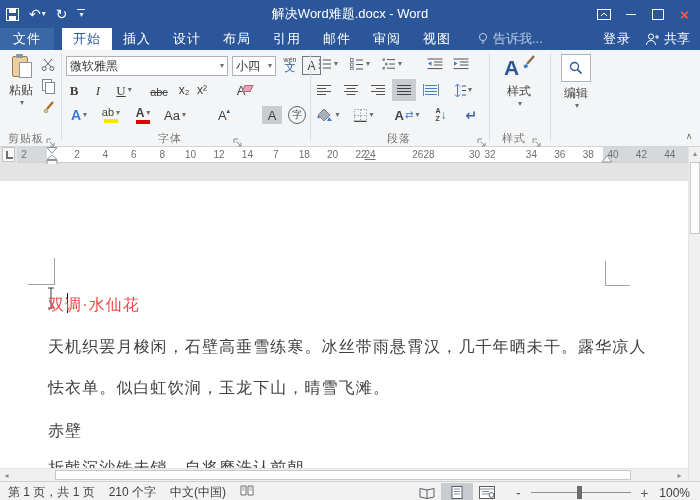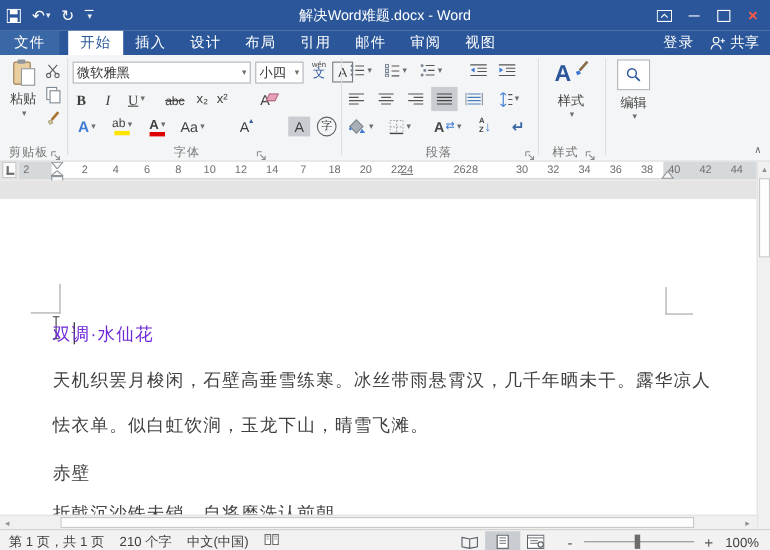--- a/index.html
+++ b/index.html
@@ -52,21 +52,21 @@
   #ruler-strip{position:absolute;left:17px;top:0;width:671px;height:16px;background:#fff;border-bottom:1px solid #cfcfcf;box-sizing:border-box}
   .rgray{position:absolute;top:0;height:15px;background:#d6d9dc}
   .rnum{position:absolute;top:2px;width:12px;text-align:center;font-size:10px;color:#6f6f6f;line-height:1.1}
 
   
   #docarea{left:0;top:164px;width:688px;height:317px;background:#e4e4e4;overflow:hidden}
   #page{position:absolute;left:0;top:17px;width:688px;height:287px;background:#fff}
   .cmark-l{position:absolute;border-right:1px solid #a3a3a3;border-bottom:1px solid #a3a3a3}
   .cmark-r{position:absolute;border-left:1px solid #a3a3a3;border-bottom:1px solid #a3a3a3}
   .doctext{position:absolute;font-size:16px;letter-spacing:1.1px;color:#404040;white-space:nowrap;line-height:18px}
-  #docheading{color:#6d28d9}
+  #docheading{color:#ef4444}
   #caret{position:absolute;width:1px;height:20px;background:#111}
 
   
   #vscroll{left:688px;top:147px;width:12px;height:334px;background:#f0f0f0;border-left:1px solid #e3e3e3;box-sizing:border-box}
   #hscroll{left:0;top:468px;width:688px;height:13px;background:#f0f0f0;border-top:1px solid #e3e3e3;box-sizing:border-box}
   .sarrow{position:absolute;display:flex;align-items:center;justify-content:center;color:#8f8f8f;font-size:8px}
   .sthumb{position:absolute;background:#fdfdfd;border:1px solid #c8c8c8;box-sizing:border-box}
 
   
   #statusbar{left:0;top:481px;width:700px;height:22px;background:#f2f2f3;border-top:1px solid #d0d0d0;
@@ -127,20 +127,27 @@
   <div id="tabrow" class="ab">
     <span class="tab file">文件</span>
     <span class="tab active">开始</span>
     <span class="tab">插入</span>
     <span class="tab">设计</span>
     <span class="tab">布局</span>
     <span class="tab">引用</span>
     <span class="tab">邮件</span>
     <span class="tab">审阅</span>
     <span class="tab">视图</span>
+    <span id="tellme">
+      <svg width="10" height="14" viewBox="0 0 10 14">
+        <circle cx="5" cy="5" r="3.6" fill="none" stroke="#b9c8e1"></circle>
+        <path d="M3.5 9 h3 M3.8 11 h2.4" stroke="#b9c8e1" fill="none"></path>
+      </svg>
+      <span>告诉我...</span>
+    </span>
     <span id="tabspacer"></span>
     <span id="signin" class="tab">登录</span>
     <span id="share">
       <svg width="15" height="14" viewBox="0 0 15 14">
         <circle cx="6" cy="4.5" r="2.6" fill="none" stroke="#fff"></circle>
         <path d="M1.5 13 a4.5 4.5 0 0 1 9 0" fill="none" stroke="#fff"></path>
         <path d="M12 3 v4 M10 5 h4" stroke="#fff"></path>
       </svg>
       <span>共享</span>
     </span>
@@ -442,21 +449,21 @@
         <span class="rnum" style="left: 196px;">12</span>
         <span class="rnum" style="left: 224.4px;">14</span>
         <span class="rnum" style="left: 252.8px;">7</span>
         <span class="rnum" style="left: 281.2px;">18</span>
         <span class="rnum" style="left: 309.6px;">20</span>
         <span class="rnum" style="left: 338px;">22</span>
         <span class="rnum" style="left: 347px; text-decoration: underline;">24</span>
         <span class="rnum" style="left: 394.8px;">26</span>
         <span class="rnum" style="left: 406px;">28</span>
         <span class="rnum" style="left: 451.6px;">30</span>
-        <span class="rnum" style="left: 480px;">32</span>
+        <span class="rnum" style="left: 467px;">32</span>
         <span class="rnum" style="left: 508.4px;">34</span>
         <span class="rnum" style="left: 536.8px;">36</span>
         <span class="rnum" style="left: 565.2px;">38</span>
         <span class="rnum" style="left: 590px;">40</span>
         <span class="rnum" style="left: 618.4px;">42</span>
         <span class="rnum" style="left: 646.8px;">44</span>
       </div>
   </div>
 
   <div id="docarea" class="ab">

